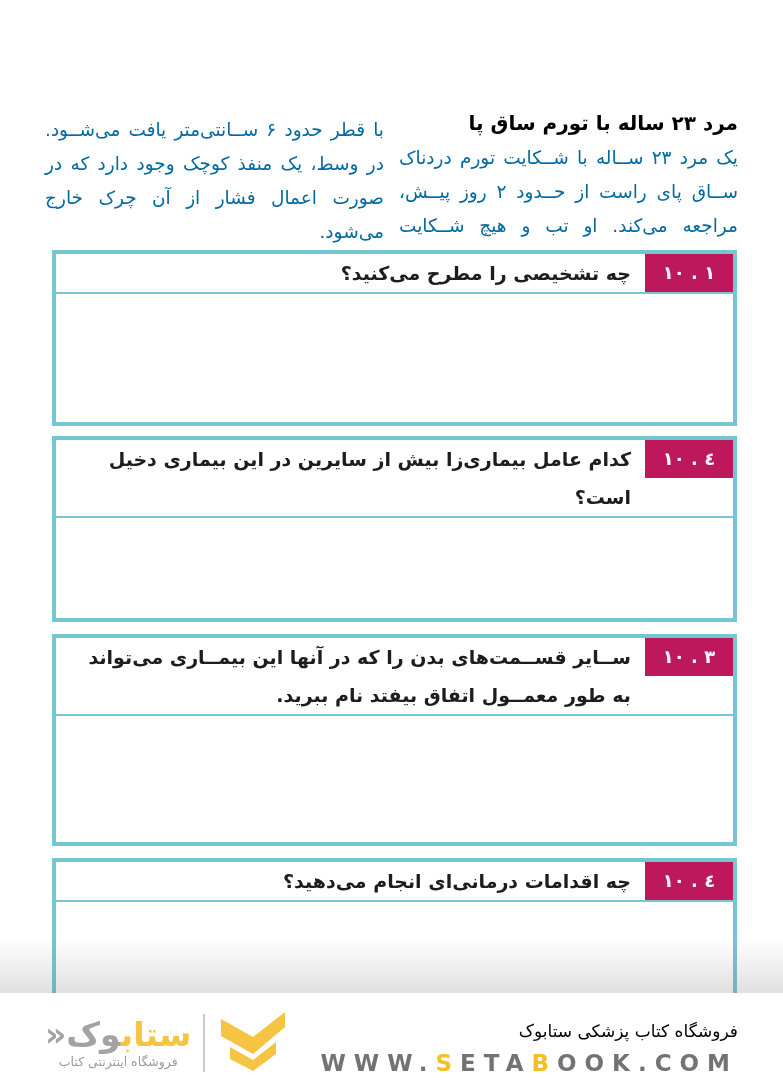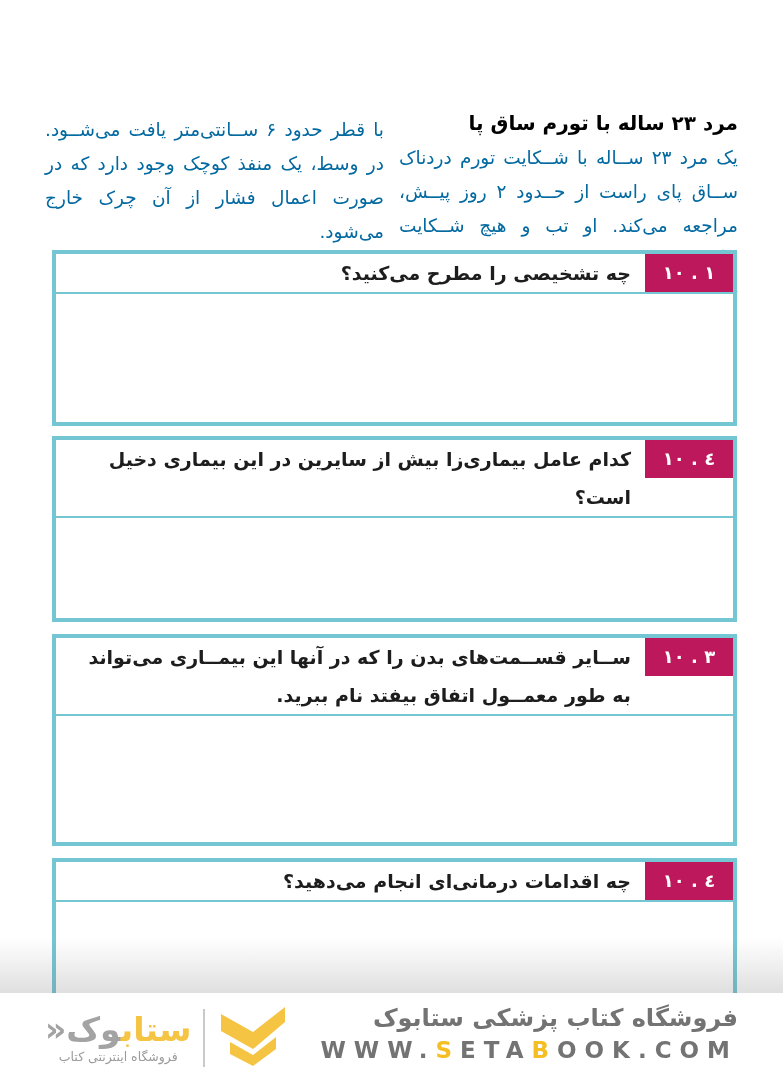--- a/index.html
+++ b/index.html
@@ -32,30 +32,30 @@
   .qtext{padding:0 102px 0 14px;font-weight:bold;font-size:19px;line-height:38px;color:#1d1d1d;text-align:right;}
   .qbody{min-height:20px;}
 
   
   .page-fade{position:absolute;left:0;top:938px;width:783px;height:55px;
              background:linear-gradient(to bottom,rgba(110,110,110,0) 0%,rgba(110,110,110,0.22) 100%);
              pointer-events:none;}
 
   
   .footer{position:absolute;left:0;bottom:0;width:783px;height:87px;background:#ffffff;
-          display:flex;align-items:flex-start;justify-content:space-between;padding:12px 45px;}
+          display:flex;align-items:flex-end;justify-content:space-between;padding:4px 45px;}
   .logo{display:flex;align-items:center;gap:11px;}
   .wordmark-col{display:flex;flex-direction:column;align-items:center;}
   .wordmark{direction:rtl;font-weight:bold;font-size:33px;line-height:34px;white-space:nowrap;}
   .wm-yellow{color:#f5c443;}
   .wm-gray{color:#a3a3a3;}
   .tagline{color:#9b9b9b;font-size:12.5px;margin-top:2px;direction:rtl;}
   .logo-divider{width:2px;height:58px;background:#c9c9c9;}
   .footer-right{text-align:right;}
-  .store-name{direction:rtl;font-weight:bold;font-size:24px;color:#737373;line-height:26px;}
+  .store-name{direction:rtl;font-weight:normal;font-size:17px;color:#000000;line-height:26px;}
   .site-url{direction:ltr;margin-top:6px;font-weight:bold;font-size:23px;letter-spacing:8px;color:#1a1a1a;white-space:nowrap;}
   .c-dark{color:#737373;}
   .c-yellow{color:#f5bf23;}
 </style>
 </head>
 <body>
 
 <div class="page">
 
 

